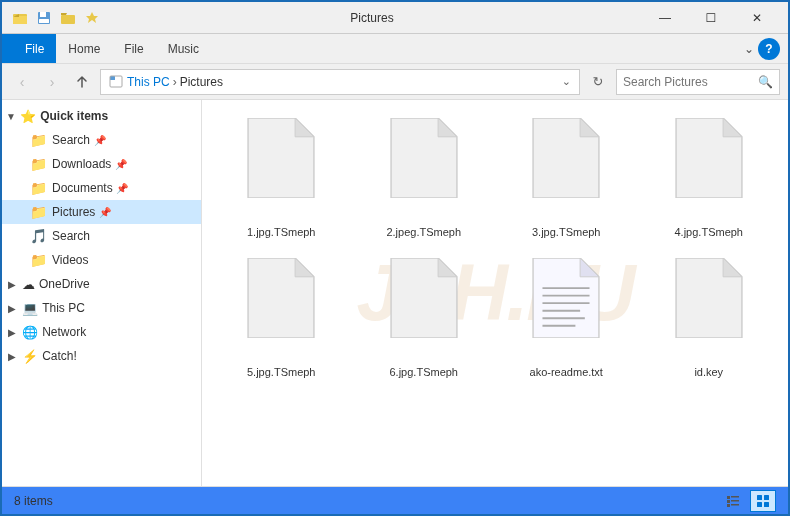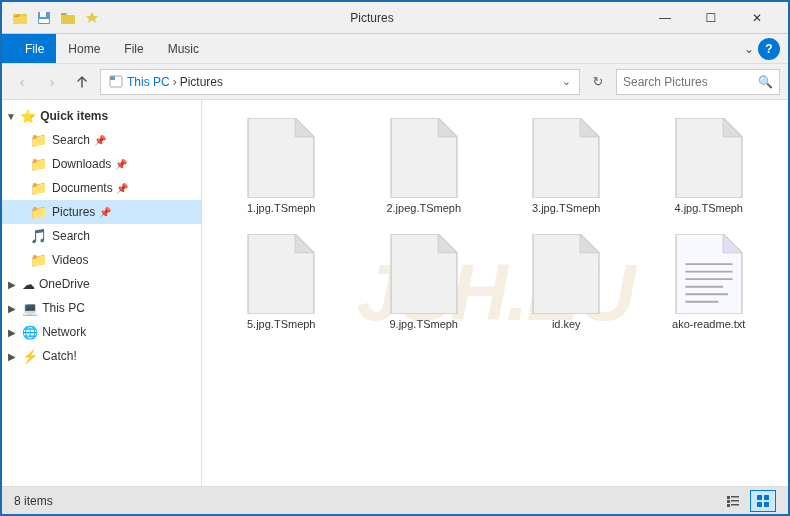--- a/index.html
+++ b/index.html
@@ -274,20 +274,21 @@
       z-index: 1;
     }
     .file-item {
       display: flex;
       flex-direction: column;
       align-items: center;
       padding: 6px 4px;
       cursor: pointer;
       border-radius: 2px;
       min-width: 0;
+      gap: 24px;
     }
     .file-icon {
       width: 70px;
       height: 80px;
       position: relative;
       margin-bottom: 4px;
     }
     .file-icon svg {
       width: 100%;
       height: 100%;
@@ -296,21 +297,21 @@
       font-size: 11px;
       color: #333;
       text-align: center;
       word-break: break-all;
       max-width: 100px;
     }
 
     
     .status-bar {
       height: 28px;
-      background: #e5e5e5;
+      background: #3b82f6;
       border-top: 1px solid #ddd;
       display: flex;
       align-items: center;
       padding: 0 12px;
       font-size: 12px;
       color: #333;
     }
     .status-bar-right {
       margin-left: auto;
       display: flex;
@@ -504,41 +505,41 @@
     <polygon points="0,0 50,0 70,20 70,85 0,85" fill="#f0f0f0" stroke="#ccc" stroke-width="1.5"></polygon>
     <polygon points="50,0 50,20 70,20" fill="#ddd" stroke="#ccc" stroke-width="1"></polygon>
   </svg></div>
             <div class="file-name">5.jpg.TSmeph</div>
           </div>
           <div class="file-item">
             <div class="file-icon"><svg viewBox="0 0 70 85" xmlns="http://www.w3.org/2000/svg">
     <polygon points="0,0 50,0 70,20 70,85 0,85" fill="#f0f0f0" stroke="#ccc" stroke-width="1.5"></polygon>
     <polygon points="50,0 50,20 70,20" fill="#ddd" stroke="#ccc" stroke-width="1"></polygon>
   </svg></div>
-            <div class="file-name">9.jpg.TSmeph</div>
-          </div>
-          <div class="file-item">
-            <div class="file-icon"><svg viewBox="0 0 70 85" xmlns="http://www.w3.org/2000/svg">
-    <polygon points="0,0 50,0 70,20 70,85 0,85" fill="#f0f0f0" stroke="#ccc" stroke-width="1.5"></polygon>
-    <polygon points="50,0 50,20 70,20" fill="#ddd" stroke="#ccc" stroke-width="1"></polygon>
-  </svg></div>
-            <div class="file-name">id.key</div>
+            <div class="file-name">6.jpg.TSmeph</div>
           </div>
           <div class="file-item">
             <div class="file-icon"><svg viewBox="0 0 70 85" xmlns="http://www.w3.org/2000/svg">
     <polygon points="0,0 50,0 70,20 70,85 0,85" fill="#f8f8ff" stroke="#ccc" stroke-width="1.5"></polygon>
     <polygon points="50,0 50,20 70,20" fill="#e0e0f0" stroke="#ccc" stroke-width="1"></polygon>
     <line x1="10" y1="32" x2="60" y2="32" stroke="#aaa" stroke-width="2"></line>
     <line x1="10" y1="40" x2="60" y2="40" stroke="#aaa" stroke-width="2"></line>
     <line x1="10" y1="48" x2="60" y2="48" stroke="#aaa" stroke-width="2"></line>
     <line x1="10" y1="56" x2="50" y2="56" stroke="#aaa" stroke-width="2"></line>
     <line x1="10" y1="64" x2="55" y2="64" stroke="#aaa" stroke-width="2"></line>
     <line x1="10" y1="72" x2="45" y2="72" stroke="#aaa" stroke-width="2"></line>
   </svg></div>
             <div class="file-name">ako-readme.txt</div>
+          </div>
+          <div class="file-item">
+            <div class="file-icon"><svg viewBox="0 0 70 85" xmlns="http://www.w3.org/2000/svg">
+    <polygon points="0,0 50,0 70,20 70,85 0,85" fill="#f0f0f0" stroke="#ccc" stroke-width="1.5"></polygon>
+    <polygon points="50,0 50,20 70,20" fill="#ddd" stroke="#ccc" stroke-width="1"></polygon>
+  </svg></div>
+            <div class="file-name">id.key</div>
           </div>
         </div>
     </div>
   </div>
 
   <div class="status-bar">
     <span>8 items</span>
     <div class="status-bar-right">
       <div class="view-btn">
         <svg width="14" height="14" viewBox="0 0 14 14">

